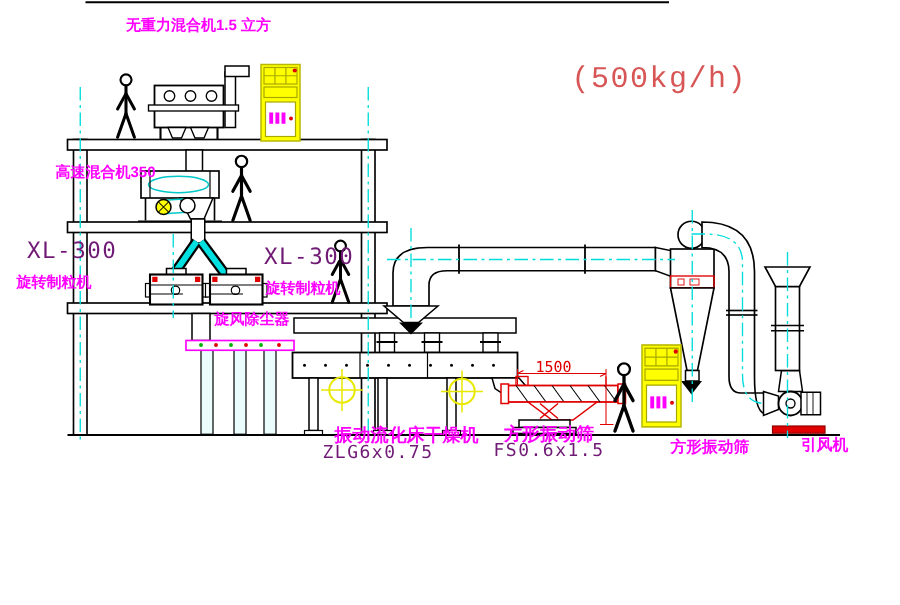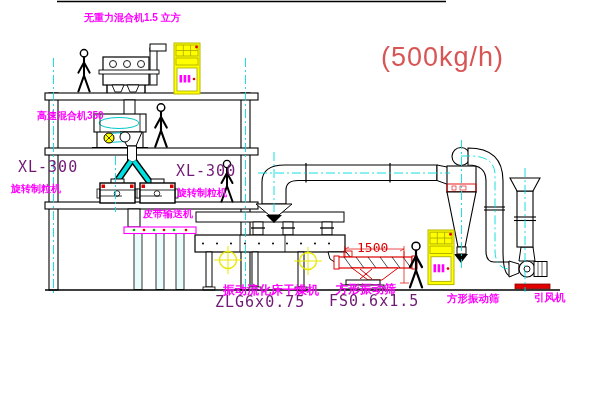--- a/index.html
+++ b/index.html
@@ -6,24 +6,24 @@
   #stage{position:relative;width:600px;height:403px;background:#ffffff;overflow:hidden;
          font-family:"Liberation Sans",sans-serif;}
   #stage svg{position:absolute;left:0;top:0;}
   .lbl{position:absolute;white-space:nowrap;line-height:1;z-index:5;}
   .mag{color:#ff00ff;font-weight:bold;}
   .s10{font-size:10px;}
   .s9{font-size:12px;}
   .s11{font-size:10.5px;}
   .model{font-family:"DejaVu Sans Mono",monospace;font-weight:normal;color:#701a75;letter-spacing:1px;}
   .m15{font-size:15px;}
-  .m16{font-size:15px;}
+  .m16{font-size:12px;}
   .title-zh{color:#d85555;font-size:14.5px;font-weight:bold;letter-spacing:.5px;}
-  .title-cap{color:#d85555;font-size:27px;font-family:Liberation Sans, sans-serif;letter-spacing:1px;font-weight:normal;padding-left:14px;}
-  .dim{color:#e00000;font-size:13px;font-family:"DejaVu Sans Mono",monospace;}
+  .title-cap{color:#d85555;font-size:20px;font-family:Liberation Mono, monospace;letter-spacing:1px;font-weight:normal;padding-left:14px;}
+  .dim{color:#e00000;font-size:10px;font-family:"DejaVu Sans Mono",monospace;}
 </style>
 </head>
 <body>
 
 <div id="stage">
 
 <svg width="600" height="403" viewBox="0 0 600 403">
   <defs>
     <g id="person" stroke="#000" stroke-width="2" stroke-linecap="round" fill="none">
       <circle cx="0" cy="-38" r="3.6" fill="#fff" stroke-width="1.4"></circle>
@@ -270,21 +270,21 @@
 <div class="lbl title-cap" style="left:367px;top:44px">(500kg/h)</div>
 
 <div class="lbl mag s10" style="left:84px;top:13px">无重力混合机1.5 立方</div>
 <div class="lbl mag s10" style="left:37px;top:111px">高速混合机350</div>
 
 <div class="lbl model m15" style="left:18px;top:160px">XL-300</div>
 <div class="lbl mag s10" style="left:11px;top:184px">旋转制粒机</div>
 <div class="lbl model m15" style="left:176px;top:164px">XL-300</div>
 <div class="lbl mag s10" style="left:177px;top:188px">旋转制粒机</div>
 
-<div class="lbl mag s10" style="left:143px;top:209px">皮带输送机</div>
+<div class="lbl mag s10" style="left:143px;top:209px">旋风除尘器</div>
 
 <div class="lbl mag s9" style="left:223px;top:284px">振动流化床干燥机</div>
 <div class="lbl model m16" style="left:215px;top:295px">ZLG6x0.75</div>
 
 <div class="lbl mag s9" style="left:336px;top:283px">方形振动筛</div>
 <div class="lbl model m16" style="left:329px;top:294px">FS0.6x1.5</div>
 
 <div class="lbl mag s11" style="left:447px;top:293px">方形振动筛</div>
 <div class="lbl mag s11" style="left:534px;top:292px">引风机</div>
 

